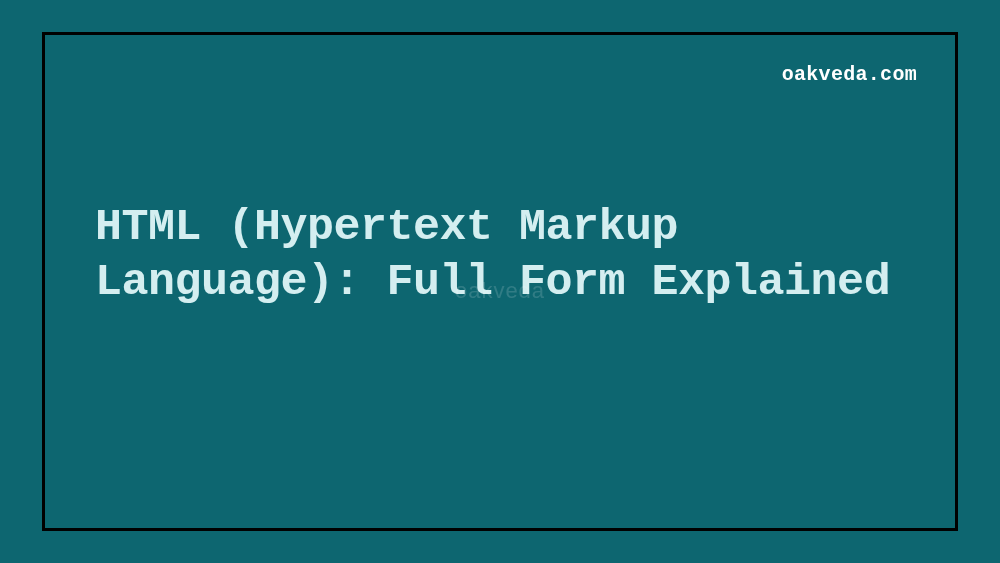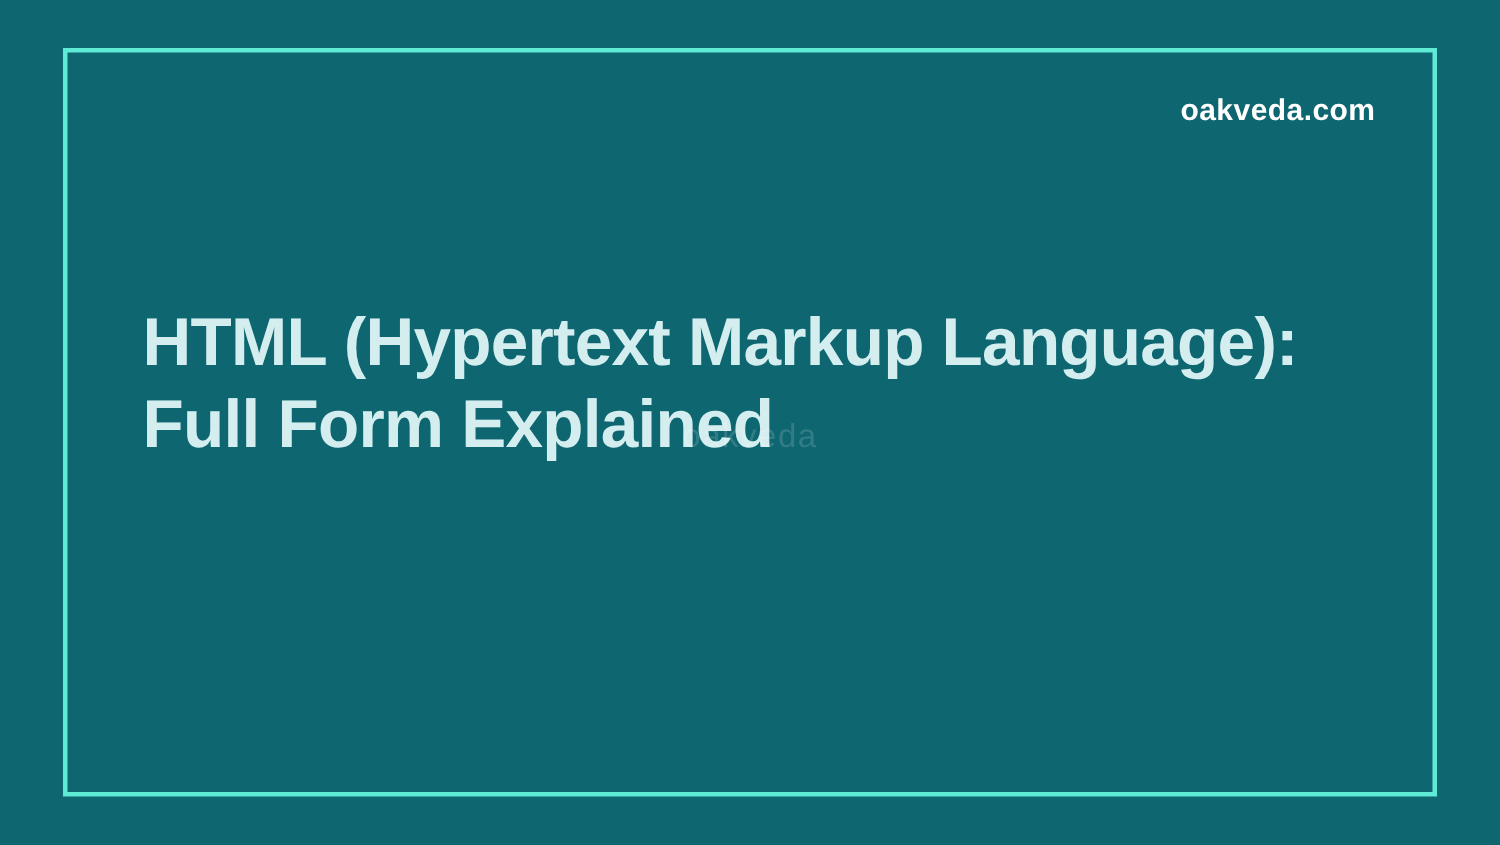--- a/index.html
+++ b/index.html
@@ -13,21 +13,22 @@
       background-color: #0d6670;
       font-family: -apple-system, BlinkMacSystemFont, "Segoe UI", Helvetica, Arial, sans-serif;
       overflow: hidden;
     }
     .frame {
       position: absolute;
       top: 32px;
       left: 42px;
       right: 42px;
       bottom: 32px;
-      border: 3px solid #5eead4;
+      border: 3px solid #000000;
+      font-family: Liberation Mono, monospace;
     }
     .brand {
       position: absolute;
       top: 28px;
       right: 38px;
       color: #ffffff;
       font-size: 20px;
       font-weight: 700;
       letter-spacing: 0.3px;
     }

